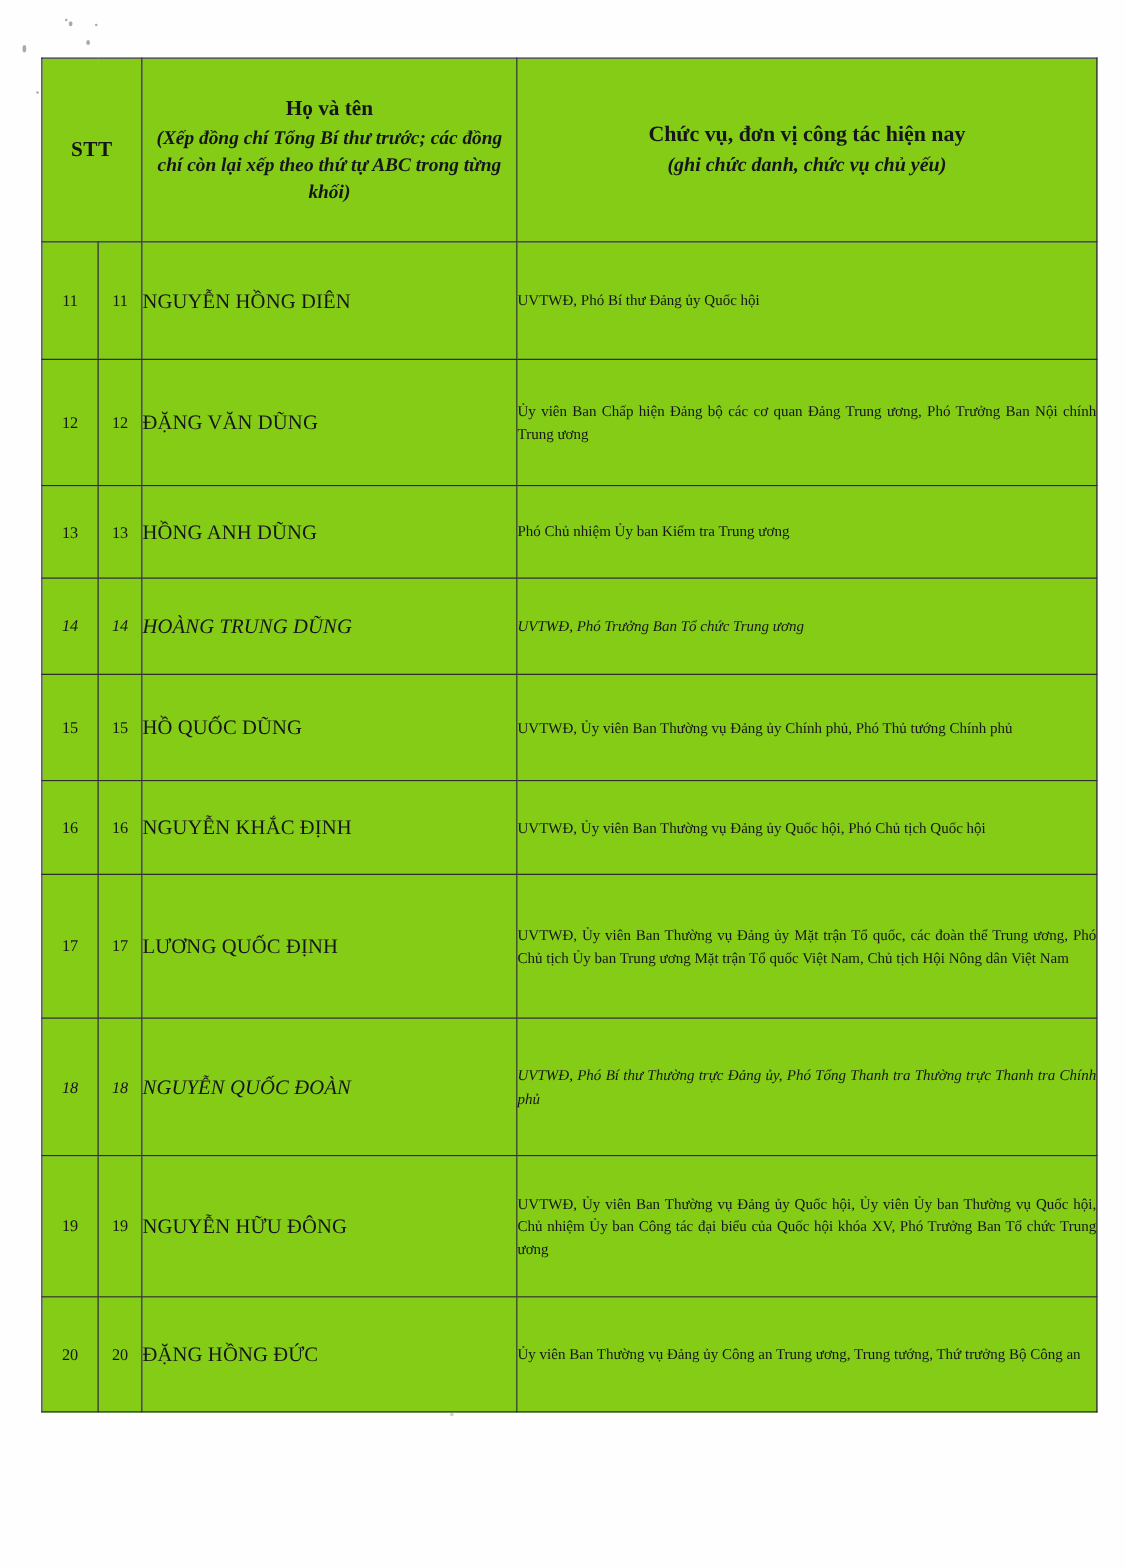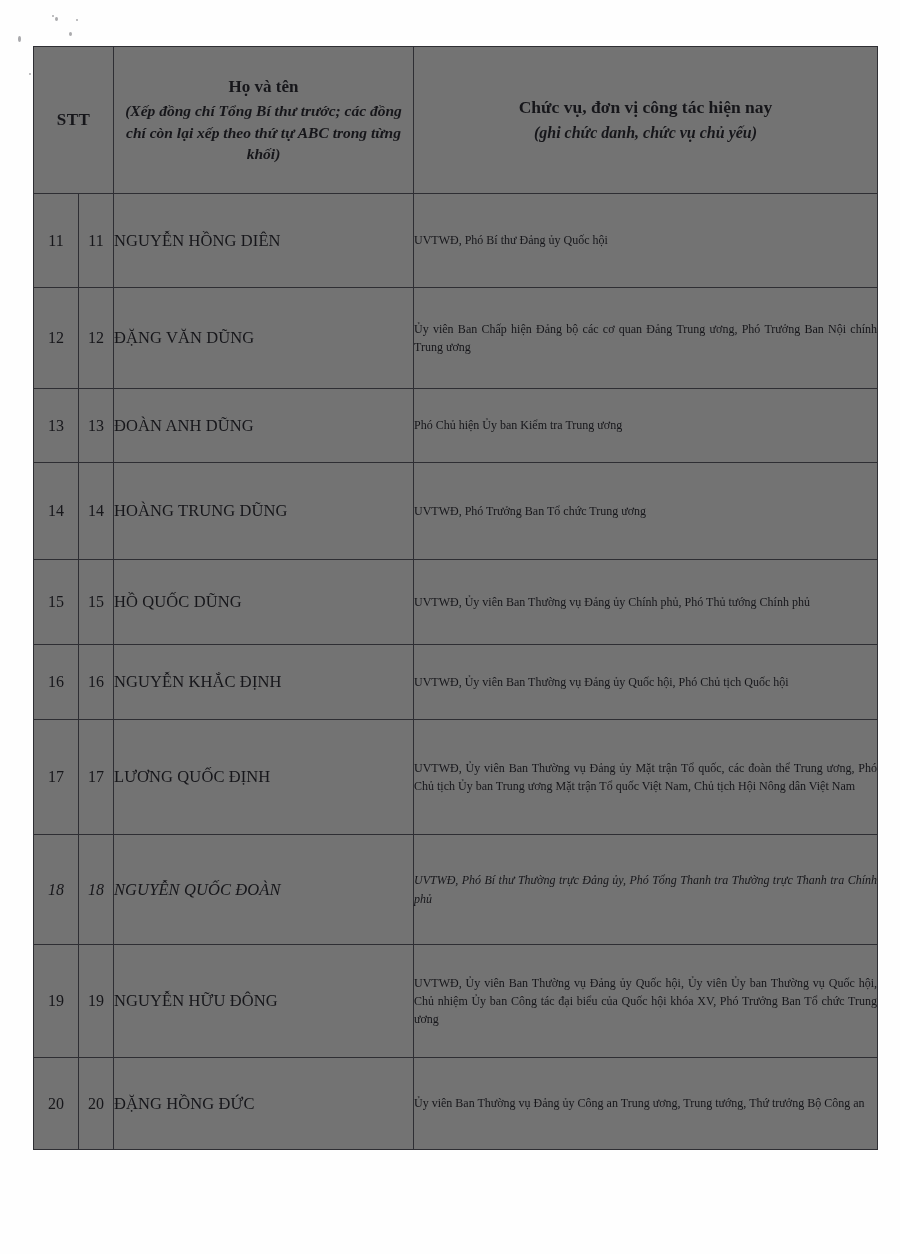--- a/index.html
+++ b/index.html
@@ -37,21 +37,21 @@
     left: 33px;
     top: 46px;
     width: 844px;
     border-collapse: collapse;
     table-layout: fixed;
   }
   .doc-table td, .doc-table th {
     border: 1px solid #2e2e33;
     padding: 0;
     vertical-align: middle;
-    background: #737373;
+    background: #84cc16;
   }
 
   
   col.c-stt-a { width: 45px; }
   col.c-stt-b { width: 35px; }
   col.c-name  { width: 300px; }
   col.c-role  { width: 464px; }
 
   
   .hdr-stt {
@@ -77,21 +77,21 @@
     font-size: 15.5px;
     display: block;
     line-height: 1.38;
   }
   .hdr-cell.role .hdr-main { font-size: 17.5px; }
   .hdr-cell.role .hdr-sub  { font-size: 16px; }
 
   
   .cell-num {
     text-align: center;
-    font-size: 16px;
+    font-size: 13px;
     font-family: "Liberation Serif", "DejaVu Serif", serif;
   }
   .cell-name {
     padding: 0 6px 0 10px;
     font-size: 16.5px;
     letter-spacing: .1px;
     white-space: nowrap;
   }
   .cell-role {
     padding: 0 8px 0 10px;
@@ -146,24 +146,24 @@
       </tr>
       <tr style="height:101px;">
         <td class="cell-num">12</td>
         <td class="cell-num">12</td>
         <td class="cell-name">ĐẶNG VĂN DŨNG</td>
         <td class="cell-role">Ủy viên Ban Chấp hiện Đảng bộ các cơ quan Đảng Trung ương, Phó Trưởng Ban Nội chính Trung ương</td>
       </tr>
       <tr style="height:74px;">
         <td class="cell-num">13</td>
         <td class="cell-num">13</td>
-        <td class="cell-name">ĐOÀN ANH DŨNG</td>
-        <td class="cell-role">Phó Chủ hiện Ủy ban Kiểm tra Trung ương</td>
-      </tr>
-      <tr style="height:97px;">
+        <td class="cell-name">HỒNG ANH DŨNG</td>
+        <td class="cell-role">Phó Chủ nhiệm Ủy ban Kiểm tra Trung ương</td>
+      </tr>
+      <tr style="height:77px;font-style:italic;">
         <td class="cell-num">14</td>
         <td class="cell-num">14</td>
         <td class="cell-name">HOÀNG TRUNG DŨNG</td>
         <td class="cell-role">UVTWĐ, Phó Trưởng Ban Tổ chức Trung ương</td>
       </tr>
       <tr style="height:85px;">
         <td class="cell-num">15</td>
         <td class="cell-num">15</td>
         <td class="cell-name">HỒ QUỐC DŨNG</td>
         <td class="cell-role">UVTWĐ, Ủy viên Ban Thường vụ Đảng ủy Chính phủ, Phó Thủ tướng Chính phủ</td>

